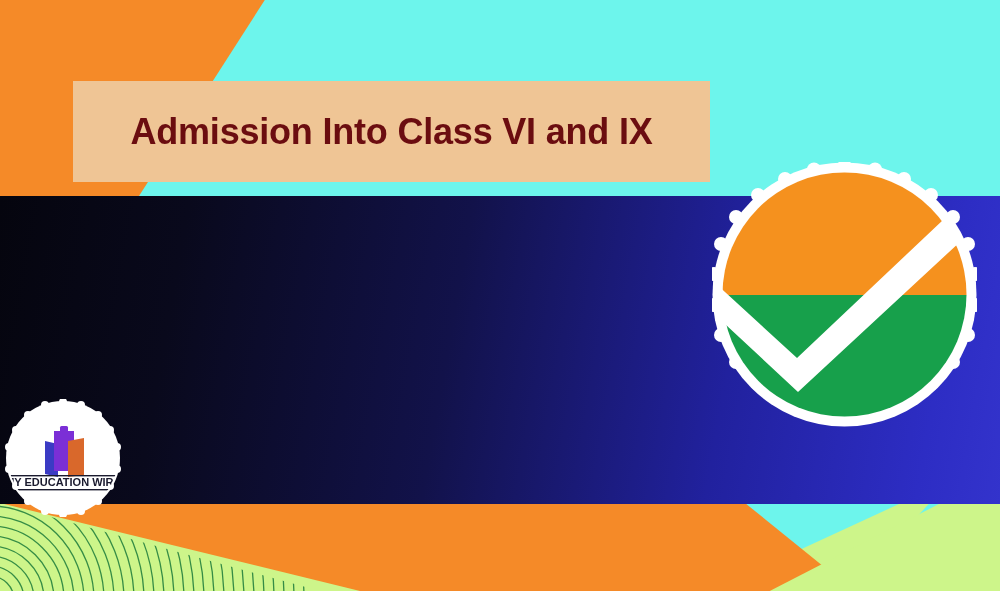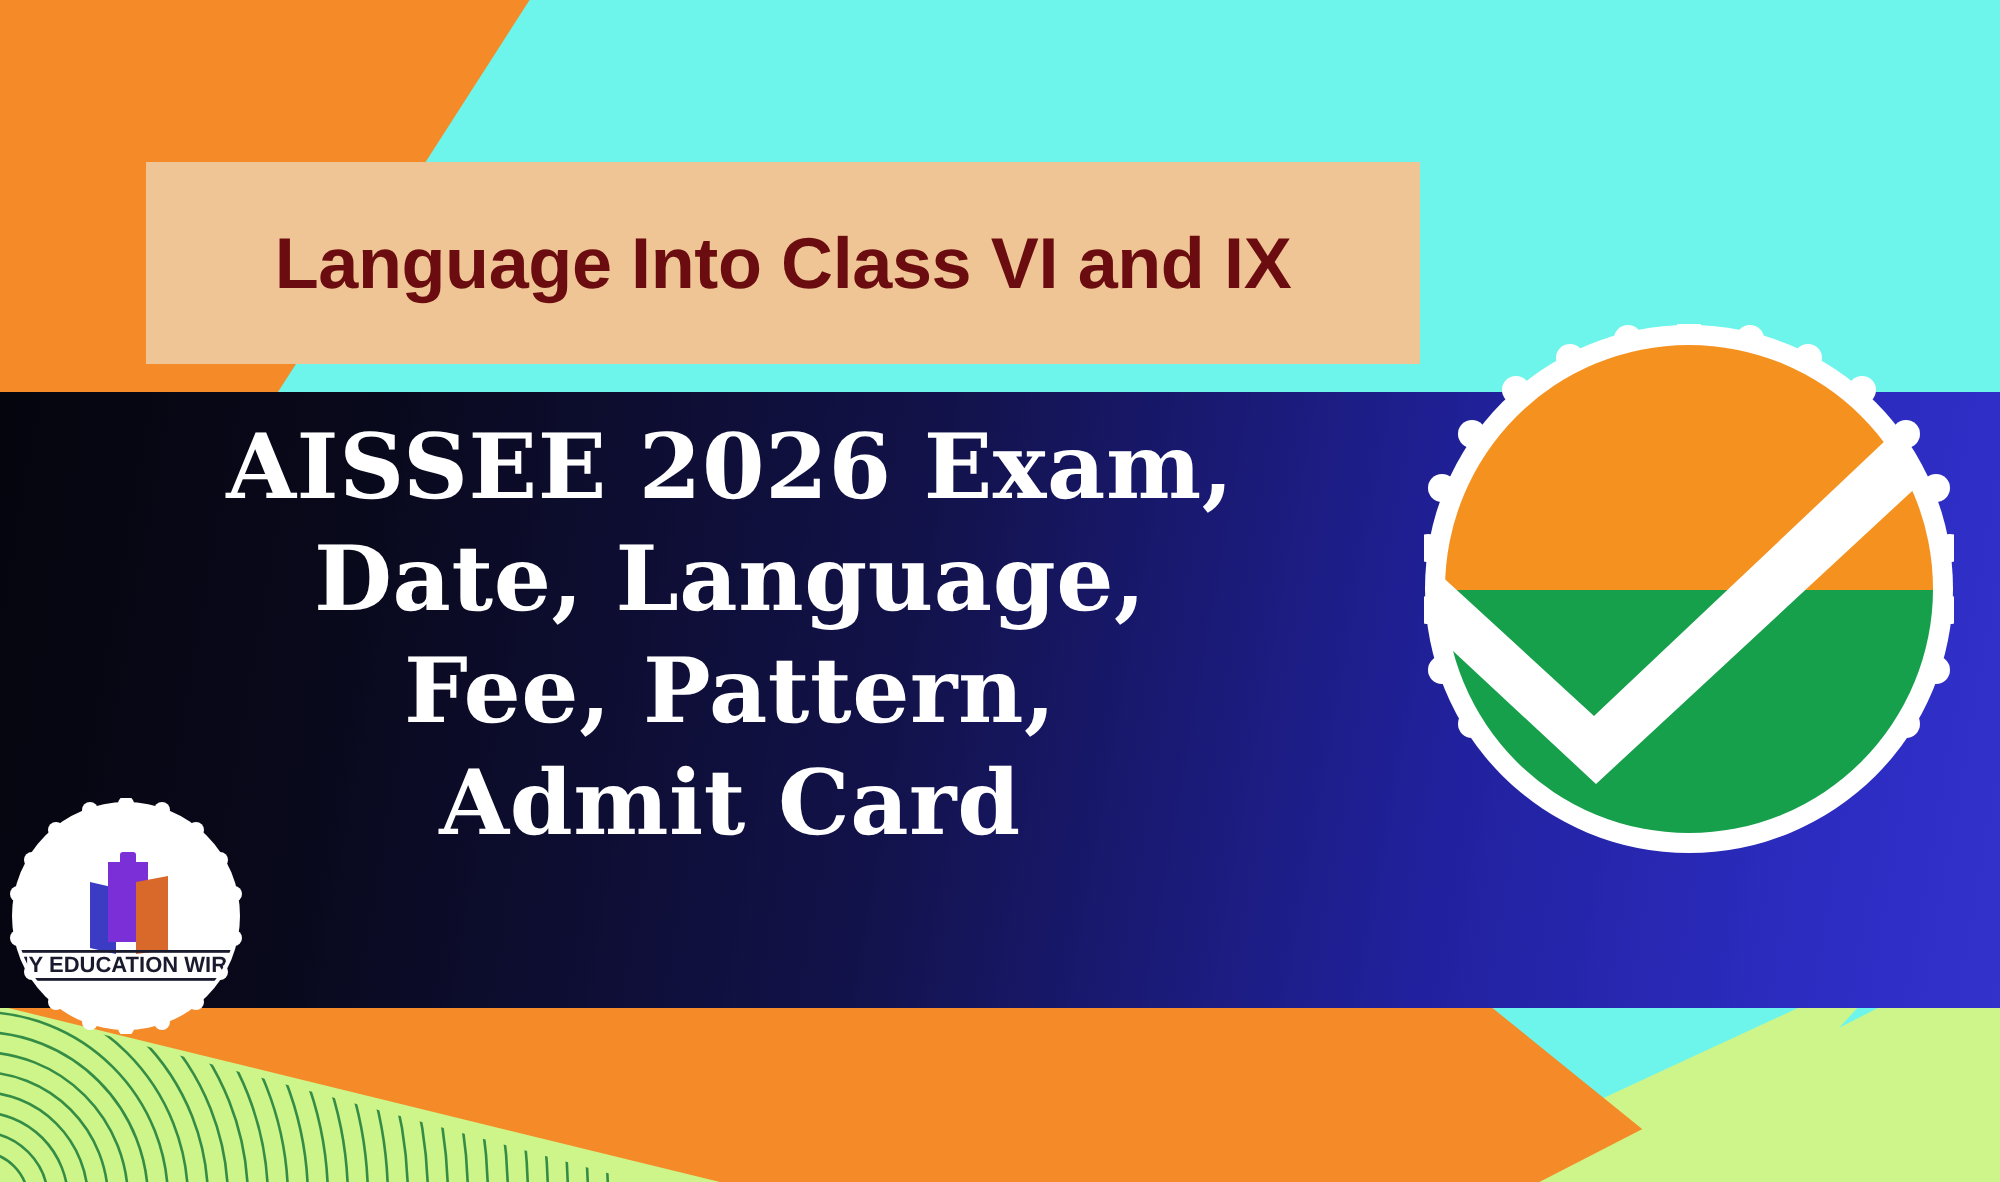--- a/index.html
+++ b/index.html
@@ -146,29 +146,23 @@
       <circle cx="-10" cy="600" r="284"></circle>
       <circle cx="-10" cy="600" r="294"></circle>
       <circle cx="-10" cy="600" r="304"></circle>
       <circle cx="-10" cy="600" r="314"></circle>
     </g>
   </svg>
 
   <div id="bluepanel"></div>
 
   <div id="banner">
-    <span id="banner-text">Language  Into Class VI and IX</span>
+    <span id="banner-text">Admission  Into Class VI and IX</span>
   </div>
 
-  <div id="headline">
-    <span class="ln">AISSEE 2026 Exam,</span>
-    <span class="ln">Date, Language,</span>
-    <span class="ln">Fee, Pattern,</span>
-    <span class="ln">Admit Card</span>
-  </div>
 
   <svg id="badge" viewBox="0 0 265 265">
     <defs>
       <clipPath id="badge-circle">
         <circle cx="132.5" cy="132.5" r="122"></circle>
       </clipPath>
       <mask id="check-mask">
         <rect x="0" y="0" width="265" height="265" fill="#fff"></rect>
         <path d="M 0 118 L 85 196 L 250 40 L 250 78 L 86 230 L 0 150 Z" fill="#000"></path>
       </mask>

